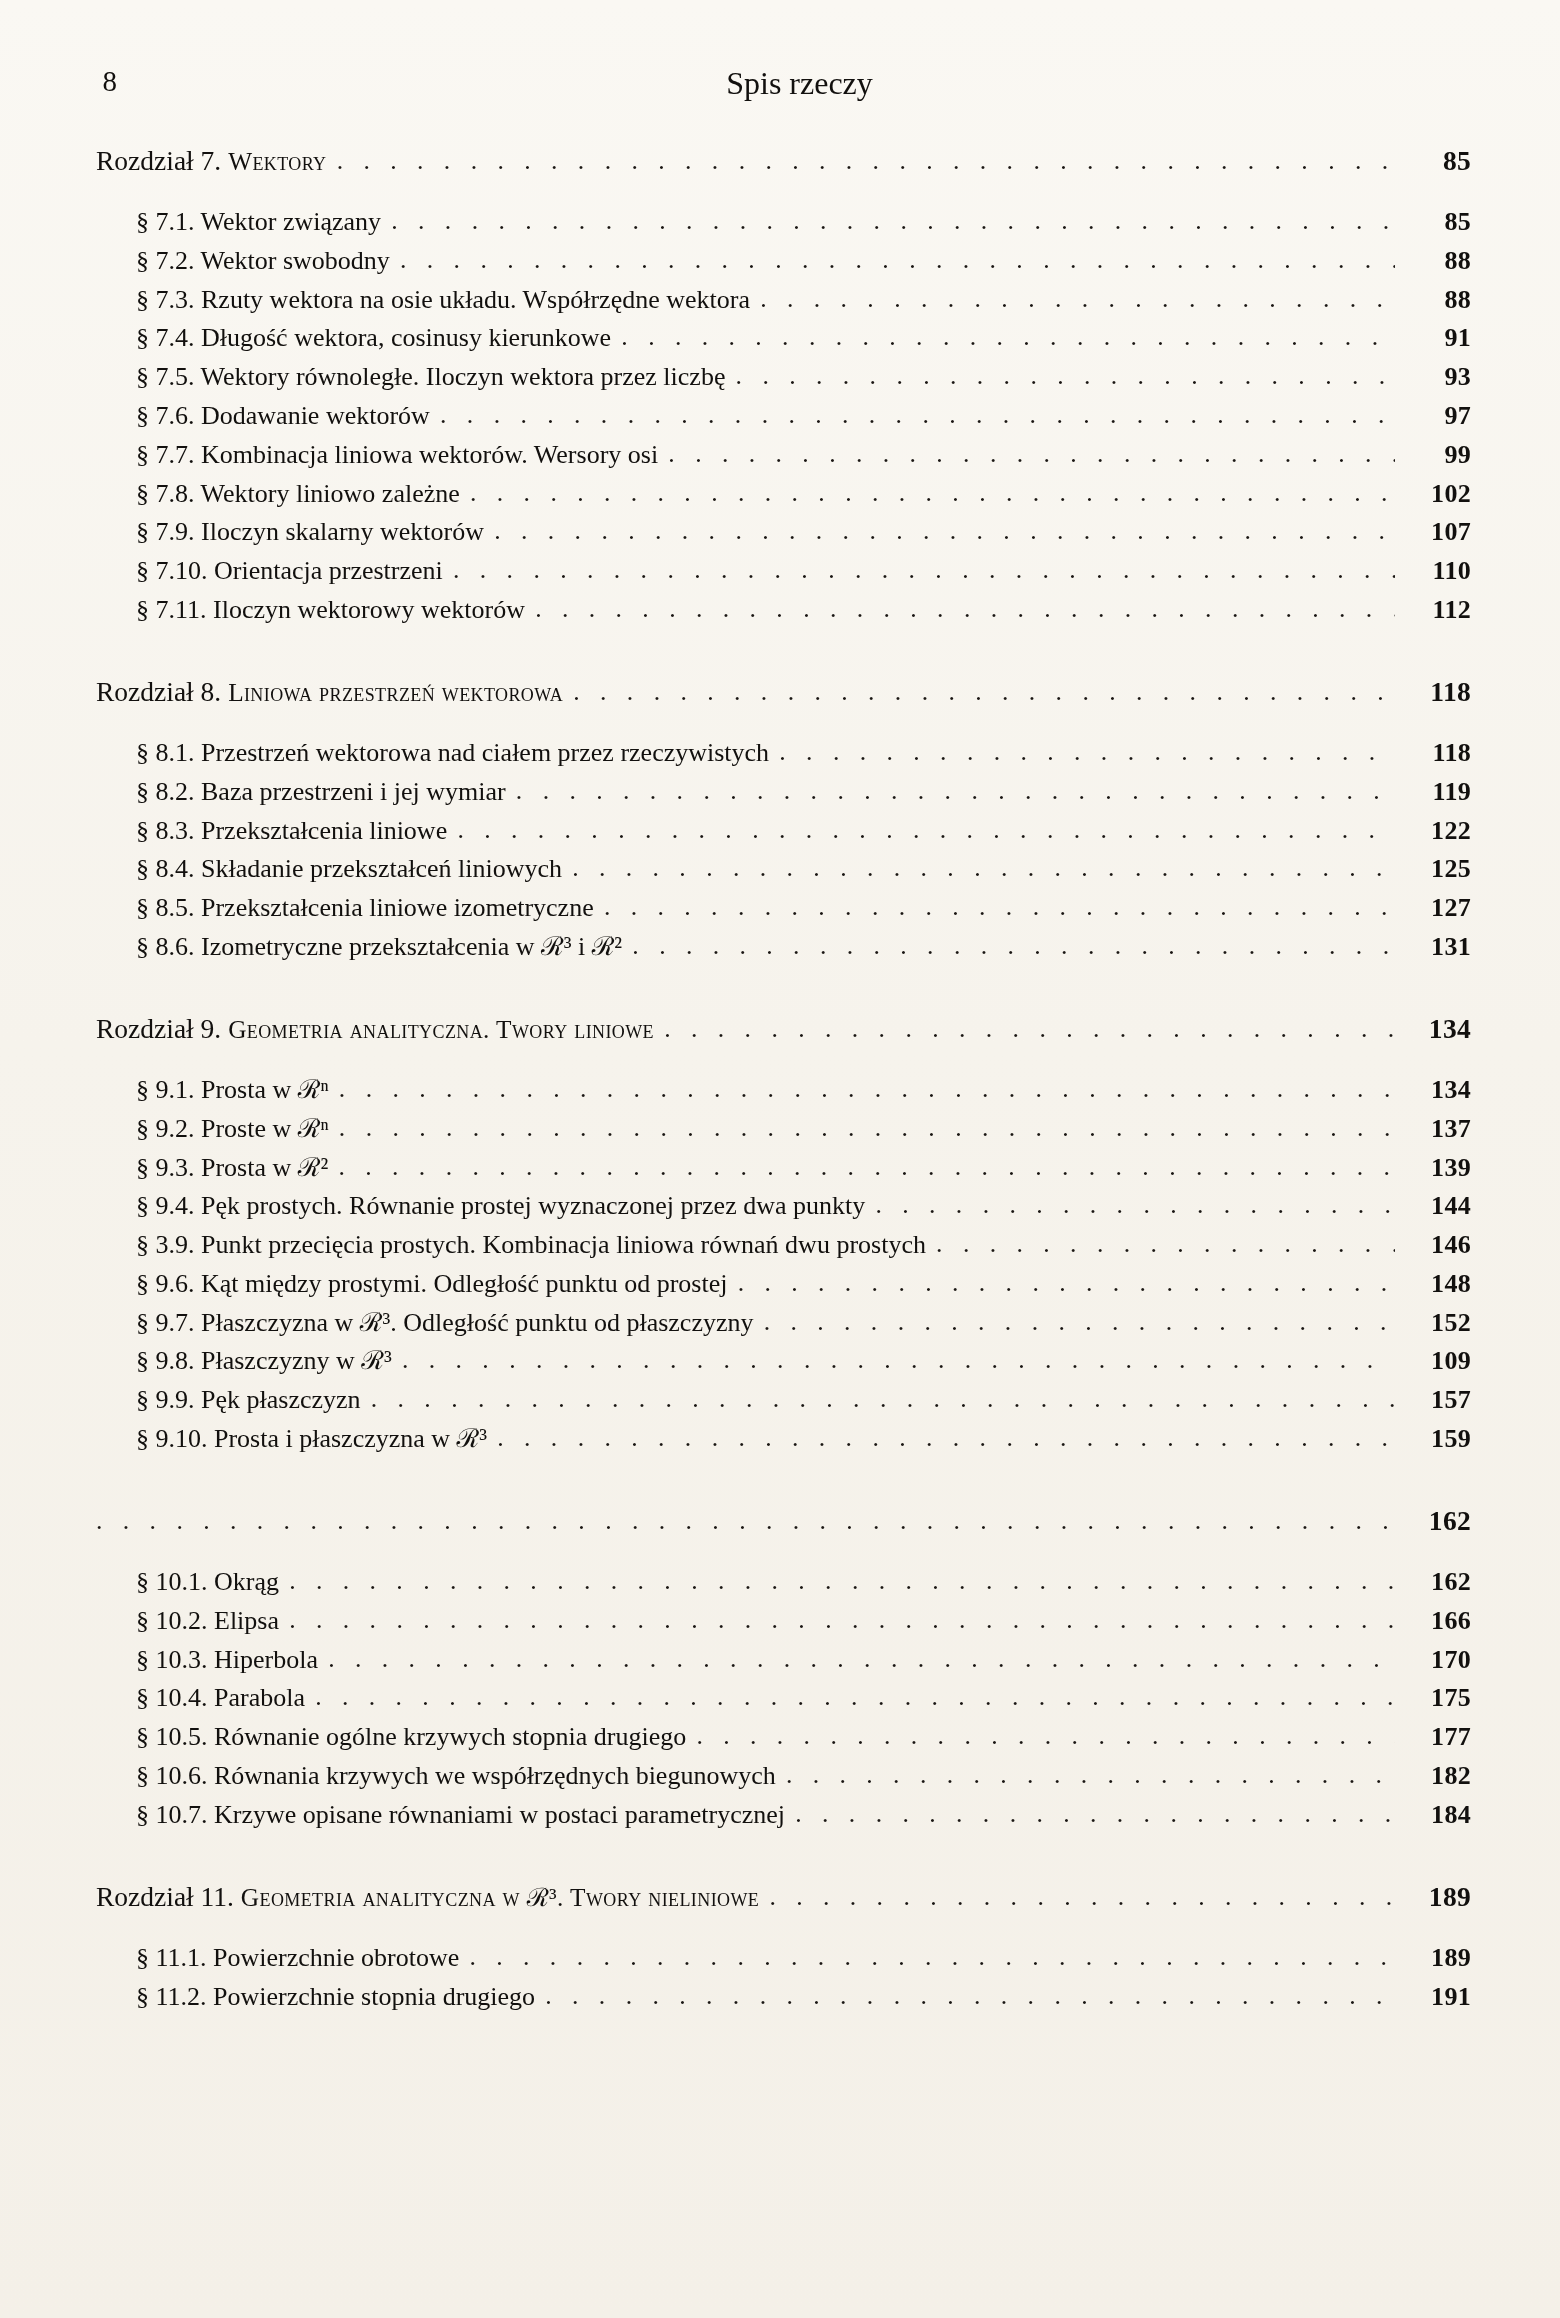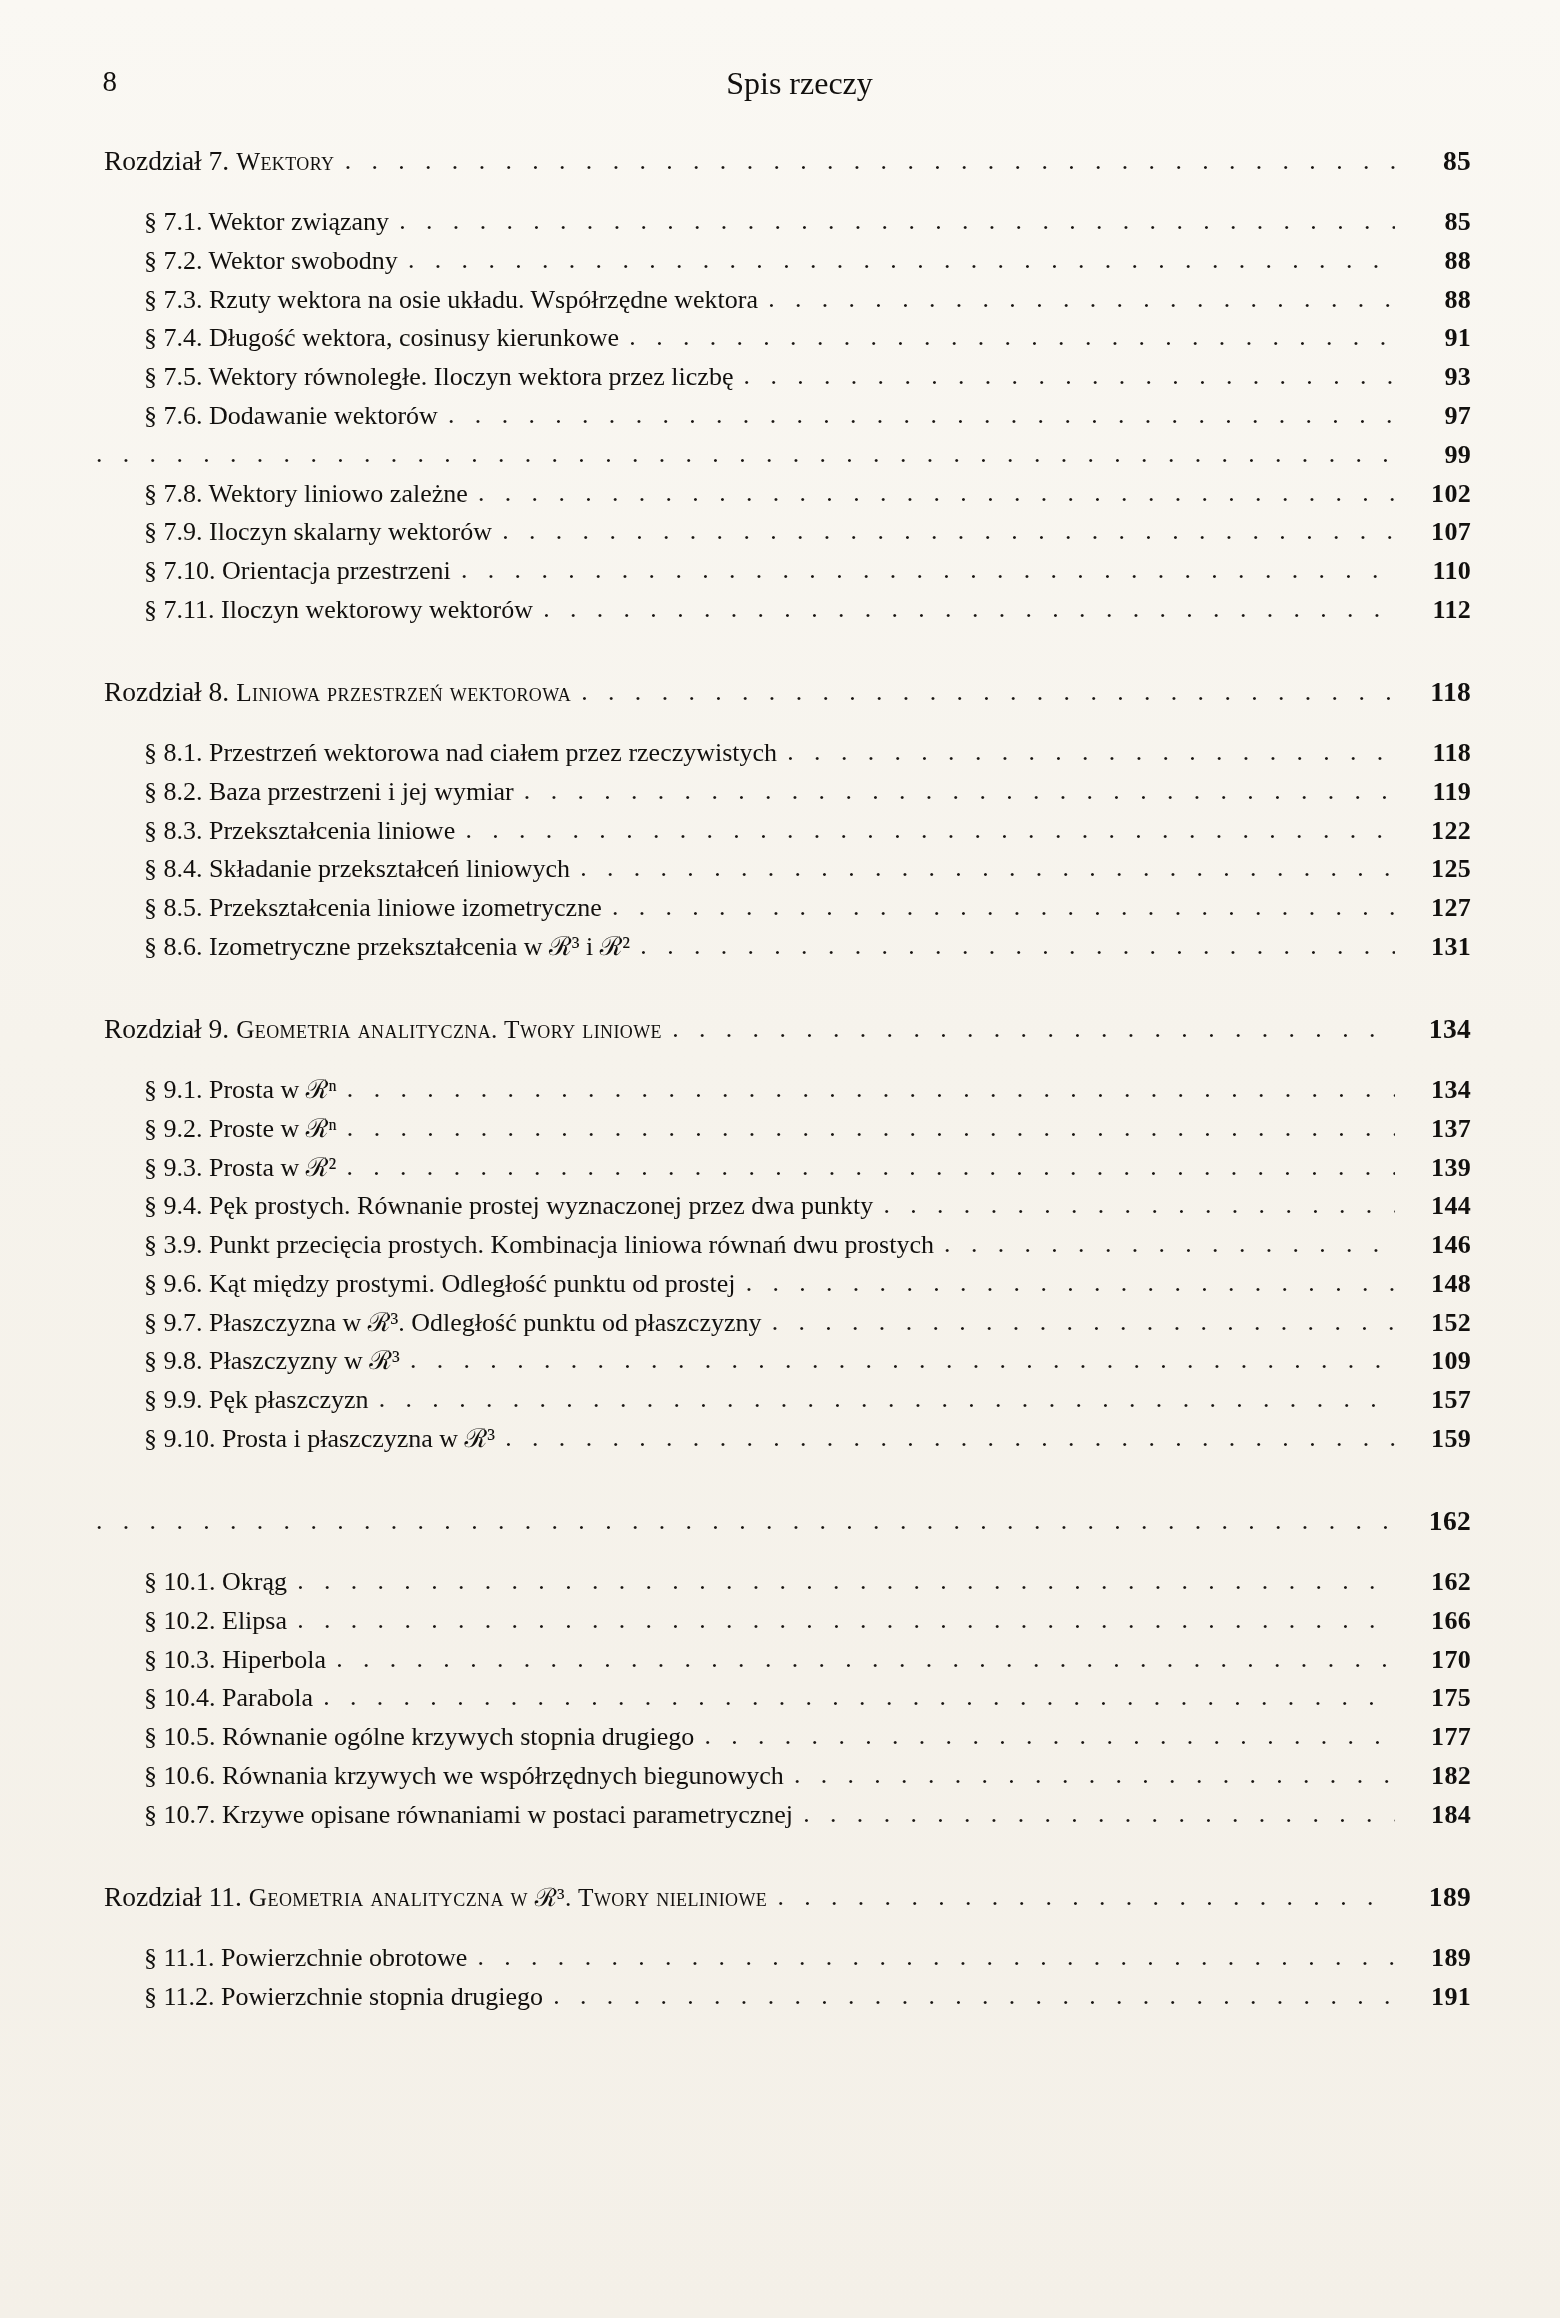--- a/index.html
+++ b/index.html
@@ -80,21 +80,20 @@
   .chapter-row {
     font-size: 27.5px;
     margin-bottom: 28px;
   }
   .chapter-row .label { padding-left: 0; }
   .section-row .label { padding-left: 40px; }
 
   .label {
     flex: 0 0 auto;
     padding-right: 10.2px;
-    margin-left: 8px;
   }
   .label .sc {
     font-variant: small-caps;
     font-size: 0.92em;
     letter-spacing: 0.4px;
   }
   .dots {
     flex: 1 1 auto;
     overflow: hidden;
     height: 1em;
@@ -186,20 +185,24 @@
           </div>
           <div class="row section-row">
             <span class="label">
               <span>§ 7.6.</span>
               <span>Dodawanie wektorów</span>
             </span>
             <span class="dots">. . . . . . . . . . . . . . . . . . . . . . . . . . . . . . . . . . . . . . . . . . . . . . . . . . . . . . . . . . . . . . . .</span>
             <span class="pagenum">97</span>
           </div>
           <div class="row section-row">
+            <span class="label">
+              <span>§ 7.7.</span>
+              <span>Kombinacja liniowa wektorów. Wersory osi</span>
+            </span>
             <span class="dots">. . . . . . . . . . . . . . . . . . . . . . . . . . . . . . . . . . . . . . . . . . . . . . . . . . . . . . . . . . . . . . . .</span>
             <span class="pagenum">99</span>
           </div>
           <div class="row section-row">
             <span class="label">
               <span>§ 7.8.</span>
               <span>Wektory liniowo zależne</span>
             </span>
             <span class="dots">. . . . . . . . . . . . . . . . . . . . . . . . . . . . . . . . . . . . . . . . . . . . . . . . . . . . . . . . . . . . . . . .</span>
             <span class="pagenum">102</span>

